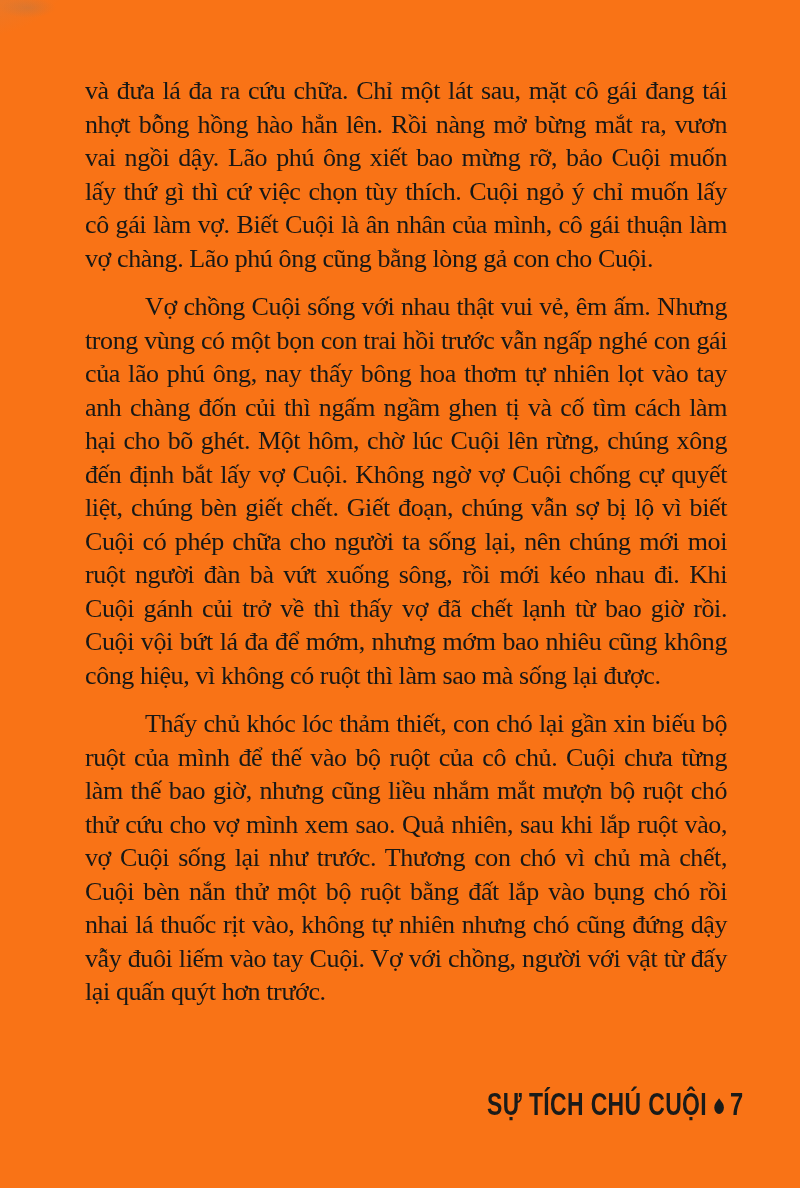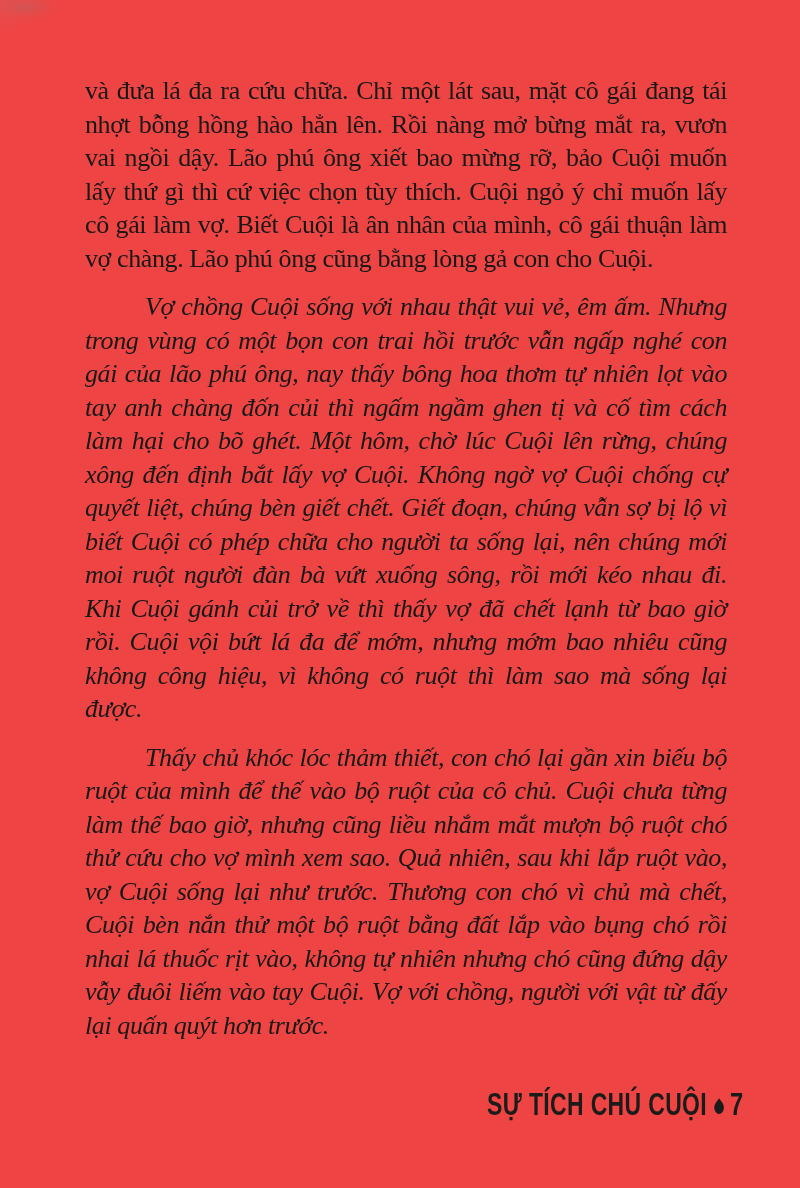--- a/index.html
+++ b/index.html
@@ -5,21 +5,21 @@
 <style>
   html, body {
     margin: 0;
     padding: 0;
     background: #ffffff;
   }
   .page {
     position: relative;
     width: 800px;
     height: 1188px;
-    background: #ef4444;
+    background: #f97316;
     overflow: hidden;
     font-family: "Liberation Serif", "DejaVu Serif", serif;
   }
   
   .corner-shade {
     position: absolute;
     inset: 0;
     pointer-events: none;
     background:
       radial-gradient(140px 90px at -30px -25px, rgba(150,150,142,0.30), rgba(150,150,142,0) 70%),
@@ -34,21 +34,20 @@
     font-size: 26px;
     line-height: 33.5px;
     letter-spacing: -0.4px;
     text-align: justify;
   }
   .text-block p {
     margin: 0 0 15px 0;
   }
   .text-block p.indent {
     text-indent: 60px;
-    font-style: italic;
   }
   .page-footer {
     position: absolute;
     top: 1085px;
     right: 56px;
     height: 38px;
     display: flex;
     align-items: flex-end;
   }
   .footer-inner {

